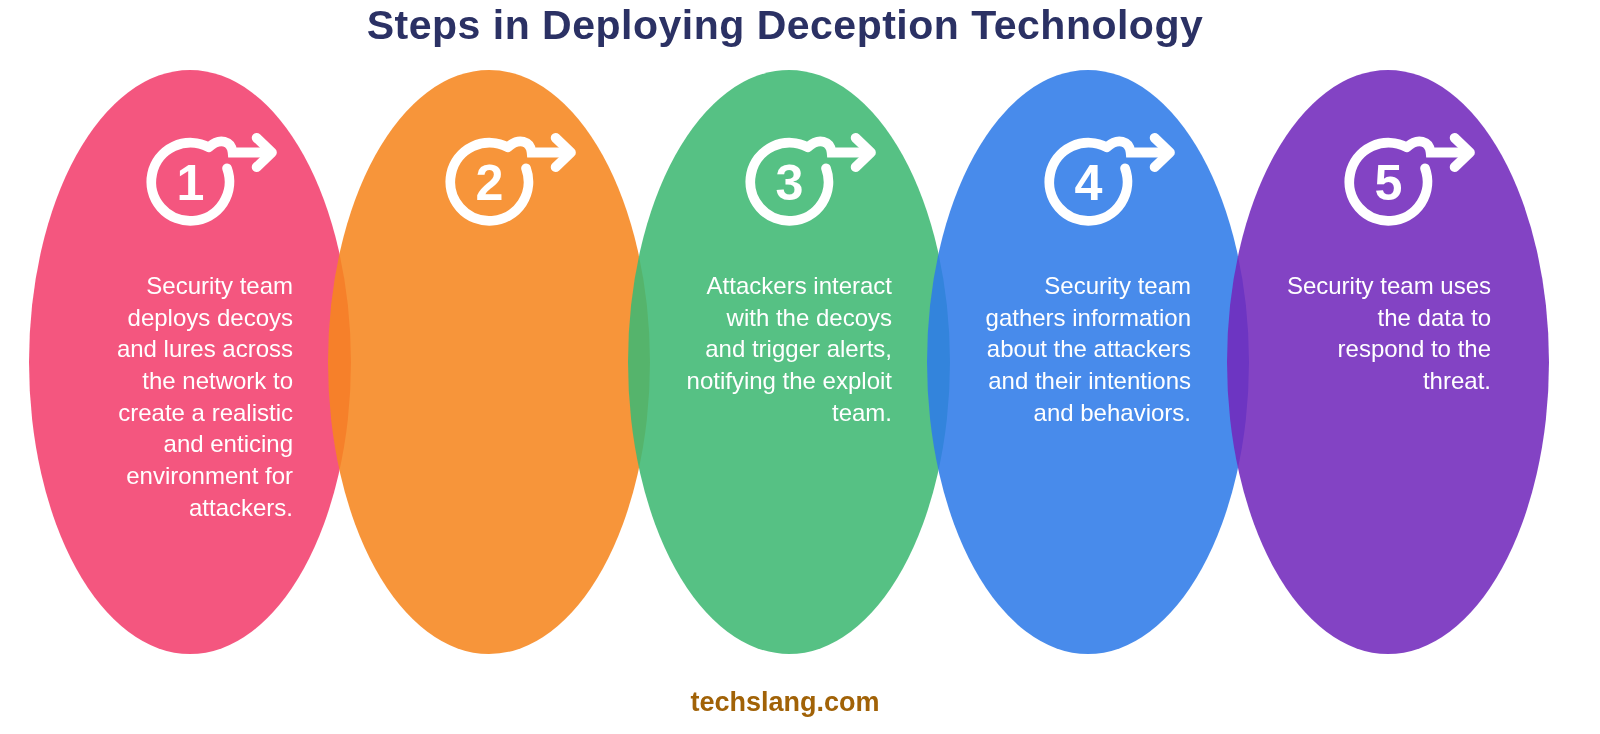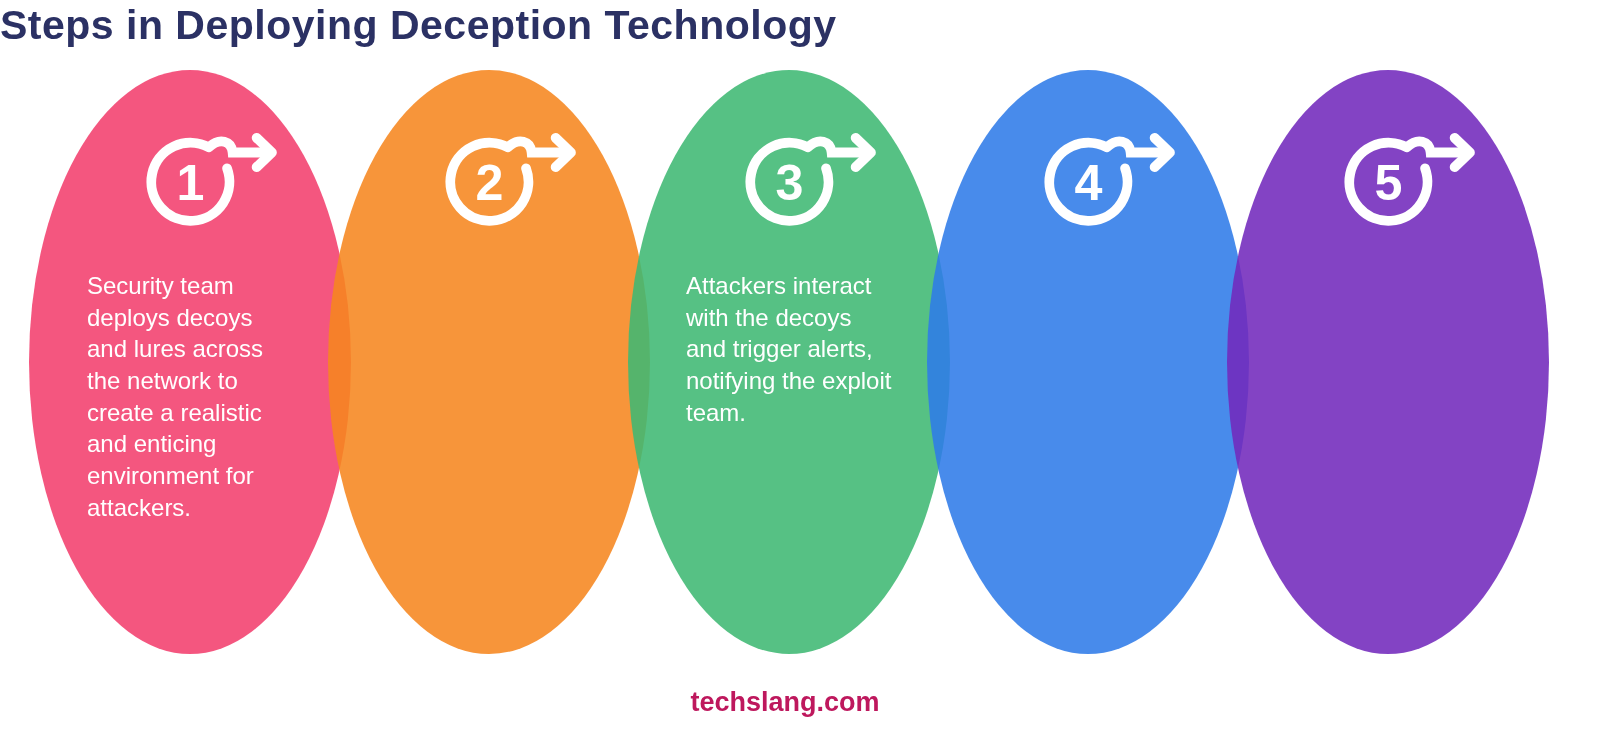--- a/index.html
+++ b/index.html
@@ -9,21 +9,21 @@
     background: #ffffff;
     font-family: "Liberation Sans", sans-serif;
     overflow: hidden;
   }
   .canvas { position: absolute; inset: 0; width: 1600px; height: 734px; }
 
   .title {
     position: absolute;
     top: 2px; left: 0;
     width: 1570px;
-    text-align: left;
+    text-align: center;
     font-size: 41px;
     font-weight: 800;
     letter-spacing: 0.5px;
     color: #2B3164;
   }
 
   .step {
     position: absolute;
     top: 70px;
     width: 322px;
@@ -49,35 +49,35 @@
     height: 106px;
   }
   .icon svg { display: block; width: 100%; height: 100%; }
 
   .desc {
     position: absolute;
     top: 200px;
     left: 50%;
     transform: translateX(-50%);
     width: 206px;
-    text-align: left;
+    text-align: right;
     color: #ffffff;
     font-size: 24px;
     line-height: 1.32;
     font-weight: 500;
   }
 
   .footer {
     position: absolute;
     bottom: 16px; left: 0;
     width: 1570px;
     text-align: center;
     font-size: 27px;
     font-weight: 700;
-    color: #be185d;
+    color: #a16207;
   }
 </style>
 </head>
 <body>
 
 <div class="canvas">
 
   <div class="title">Steps in Deploying Deception Technology</div>
 
   <div class="step s1">
@@ -121,29 +121,31 @@
   <div class="step s4">
     <div class="bg" style="background: rgb(47, 123, 232);"></div>
     <div class="icon">
       <svg viewBox="0 0 102 76" fill="none" xmlns="http://www.w3.org/2000/svg">
         <path d="M 64.31 30.42 A 28 28 0 1 1 51.14 15.28" stroke="#fff" stroke-width="7" stroke-linecap="round"></path>
         <path d="M 51.5 15 C 59 8.2 67.5 10.5 68.3 19 L 93 19" stroke="#fff" stroke-width="7" stroke-linecap="round"></path>
         <path d="M 85.5 8.5 L 96.5 19 L 85.5 29.5" stroke="#fff" stroke-width="7" stroke-linecap="round" stroke-linejoin="round"></path>
         <text x="38" y="53" text-anchor="middle" font-size="36" font-weight="bold" fill="#fff" font-family="Liberation Sans, sans-serif">4</text>
       </svg>
     </div>
+    <div class="desc">Security team gathers information about the attackers and their intentions and behaviors.</div>
   </div>
 
   <div class="step s5">
     <div class="bg" style="background: rgb(114, 41, 188);"></div>
     <div class="icon">
       <svg viewBox="0 0 102 76" fill="none" xmlns="http://www.w3.org/2000/svg">
         <path d="M 64.31 30.42 A 28 28 0 1 1 51.14 15.28" stroke="#fff" stroke-width="7" stroke-linecap="round"></path>
         <path d="M 51.5 15 C 59 8.2 67.5 10.5 68.3 19 L 93 19" stroke="#fff" stroke-width="7" stroke-linecap="round"></path>
         <path d="M 85.5 8.5 L 96.5 19 L 85.5 29.5" stroke="#fff" stroke-width="7" stroke-linecap="round" stroke-linejoin="round"></path>
         <text x="38" y="53" text-anchor="middle" font-size="36" font-weight="bold" fill="#fff" font-family="Liberation Sans, sans-serif">5</text>
       </svg>
     </div>
+    <div class="desc">Security team uses the data to respond to the threat.</div>
   </div>
 
   <div class="footer">techslang.com</div>
 
 </div>
 
 </body></html>

